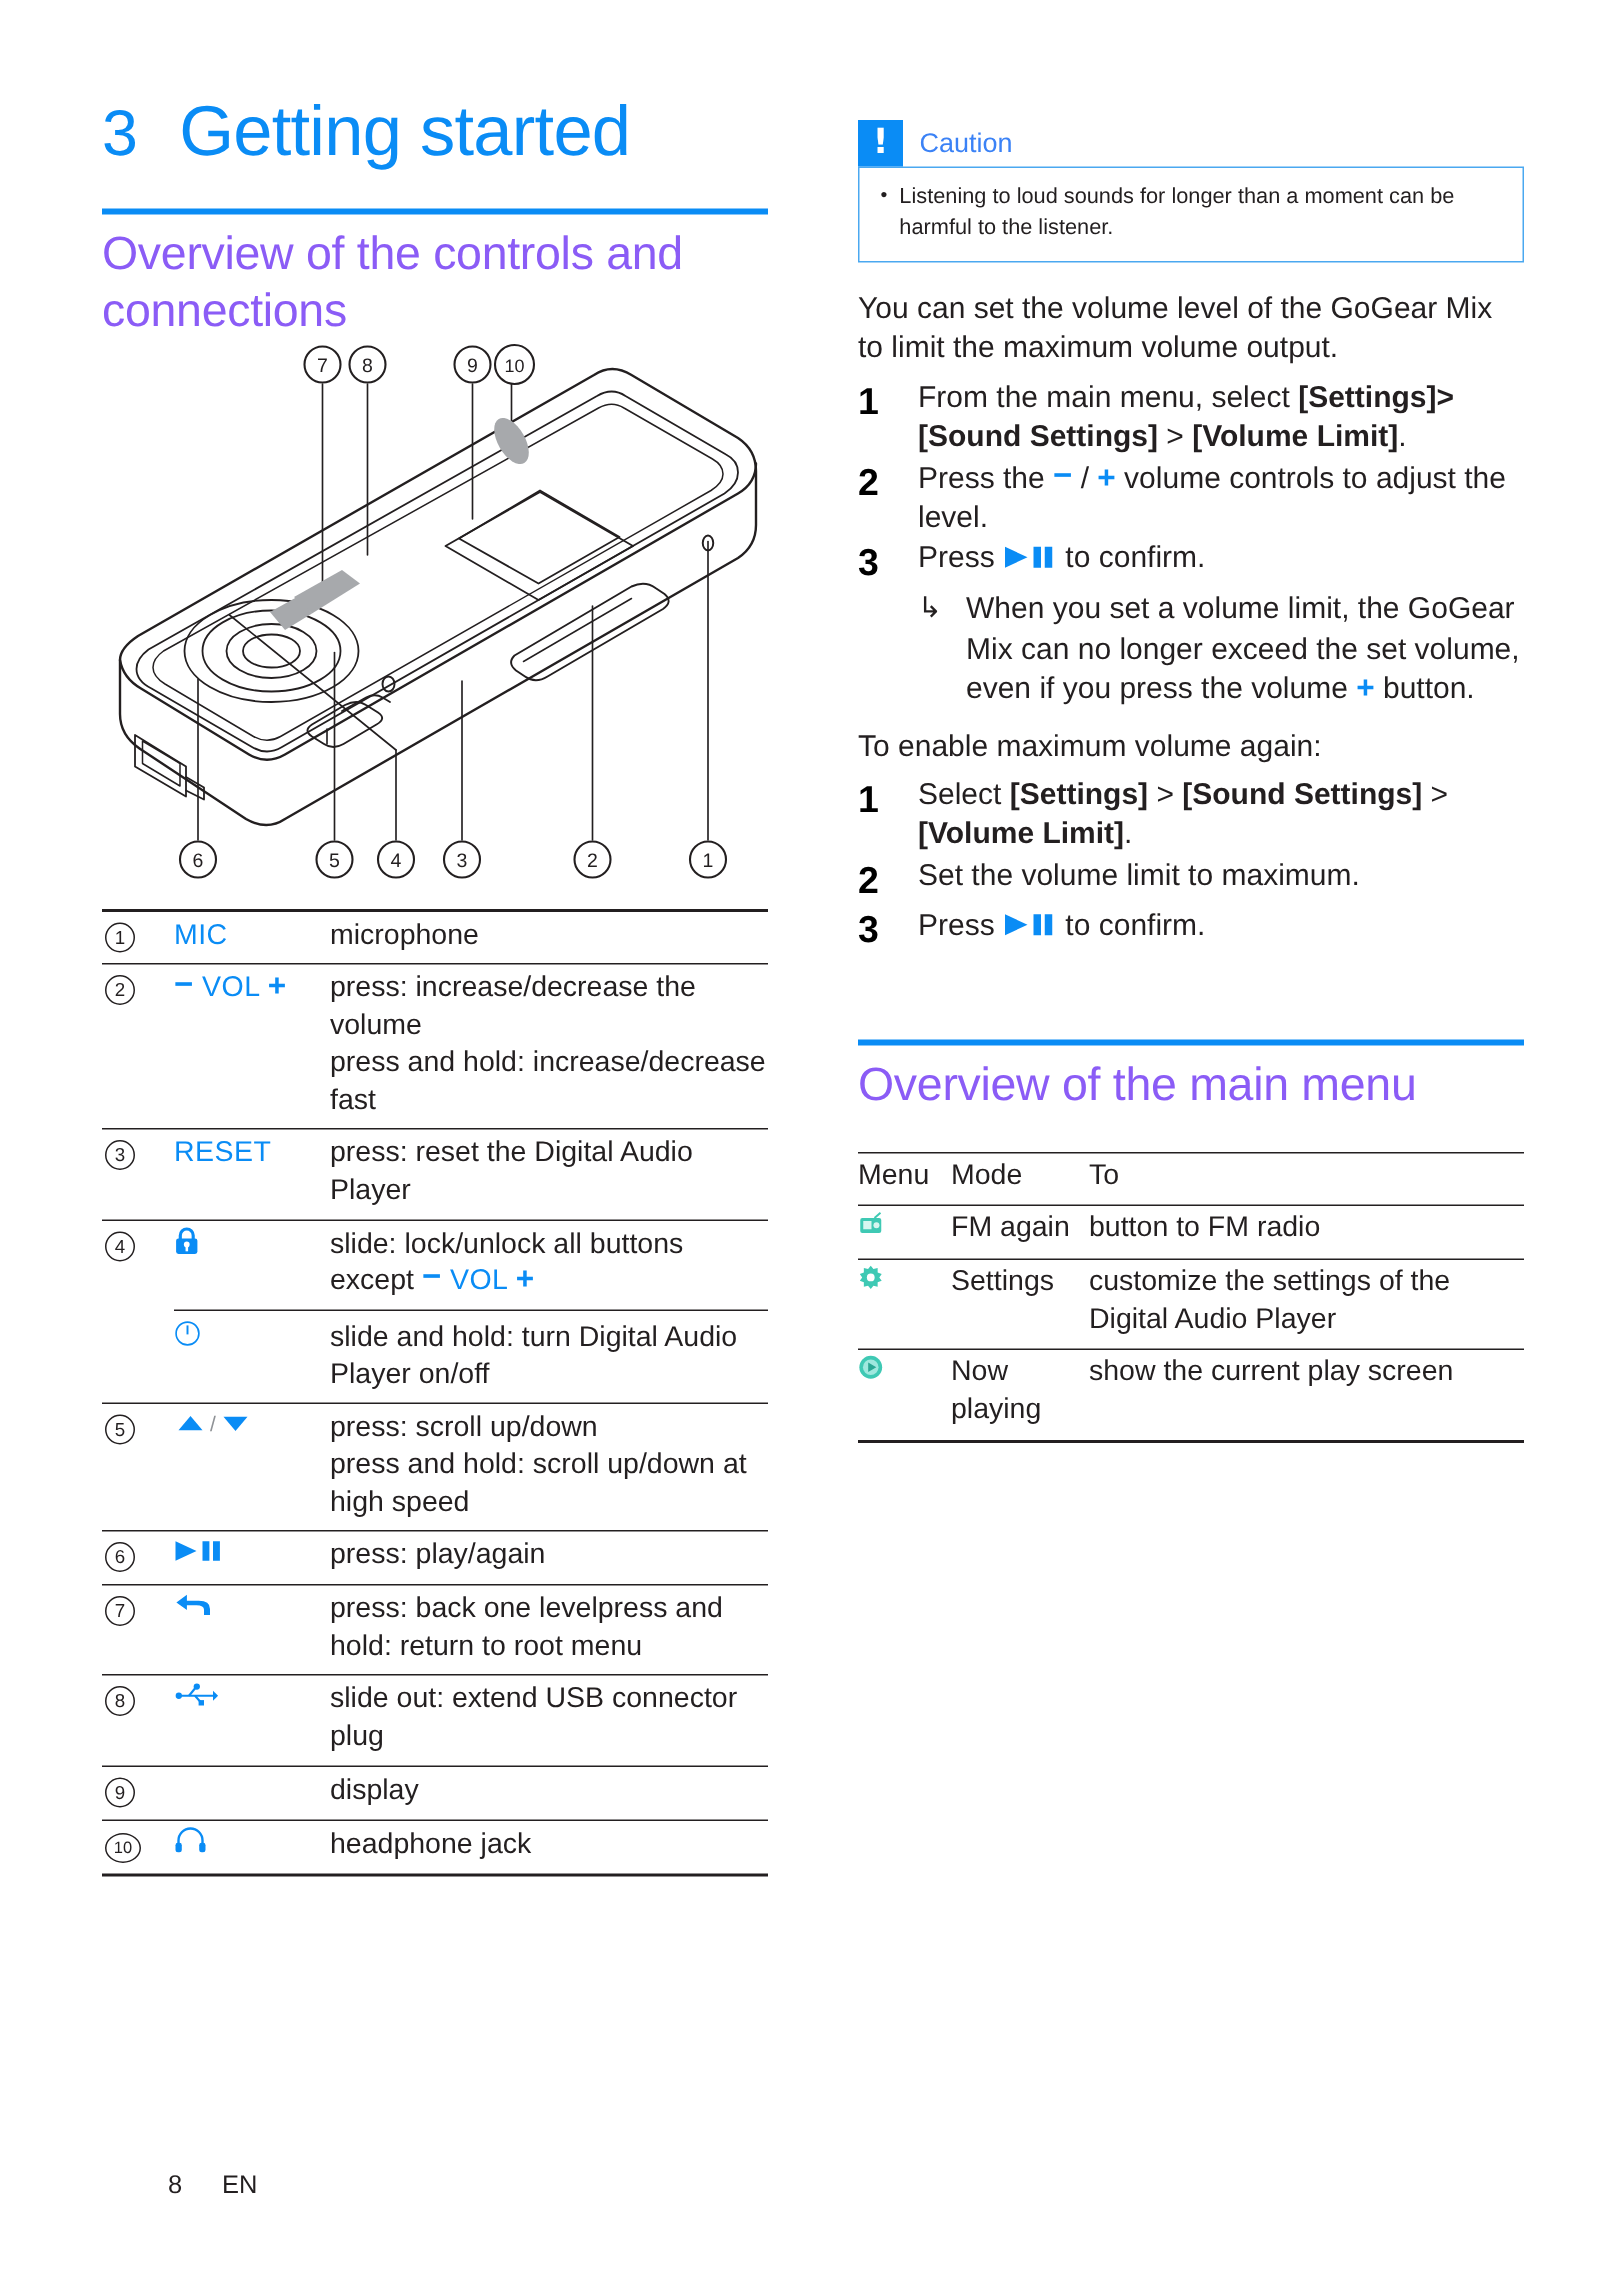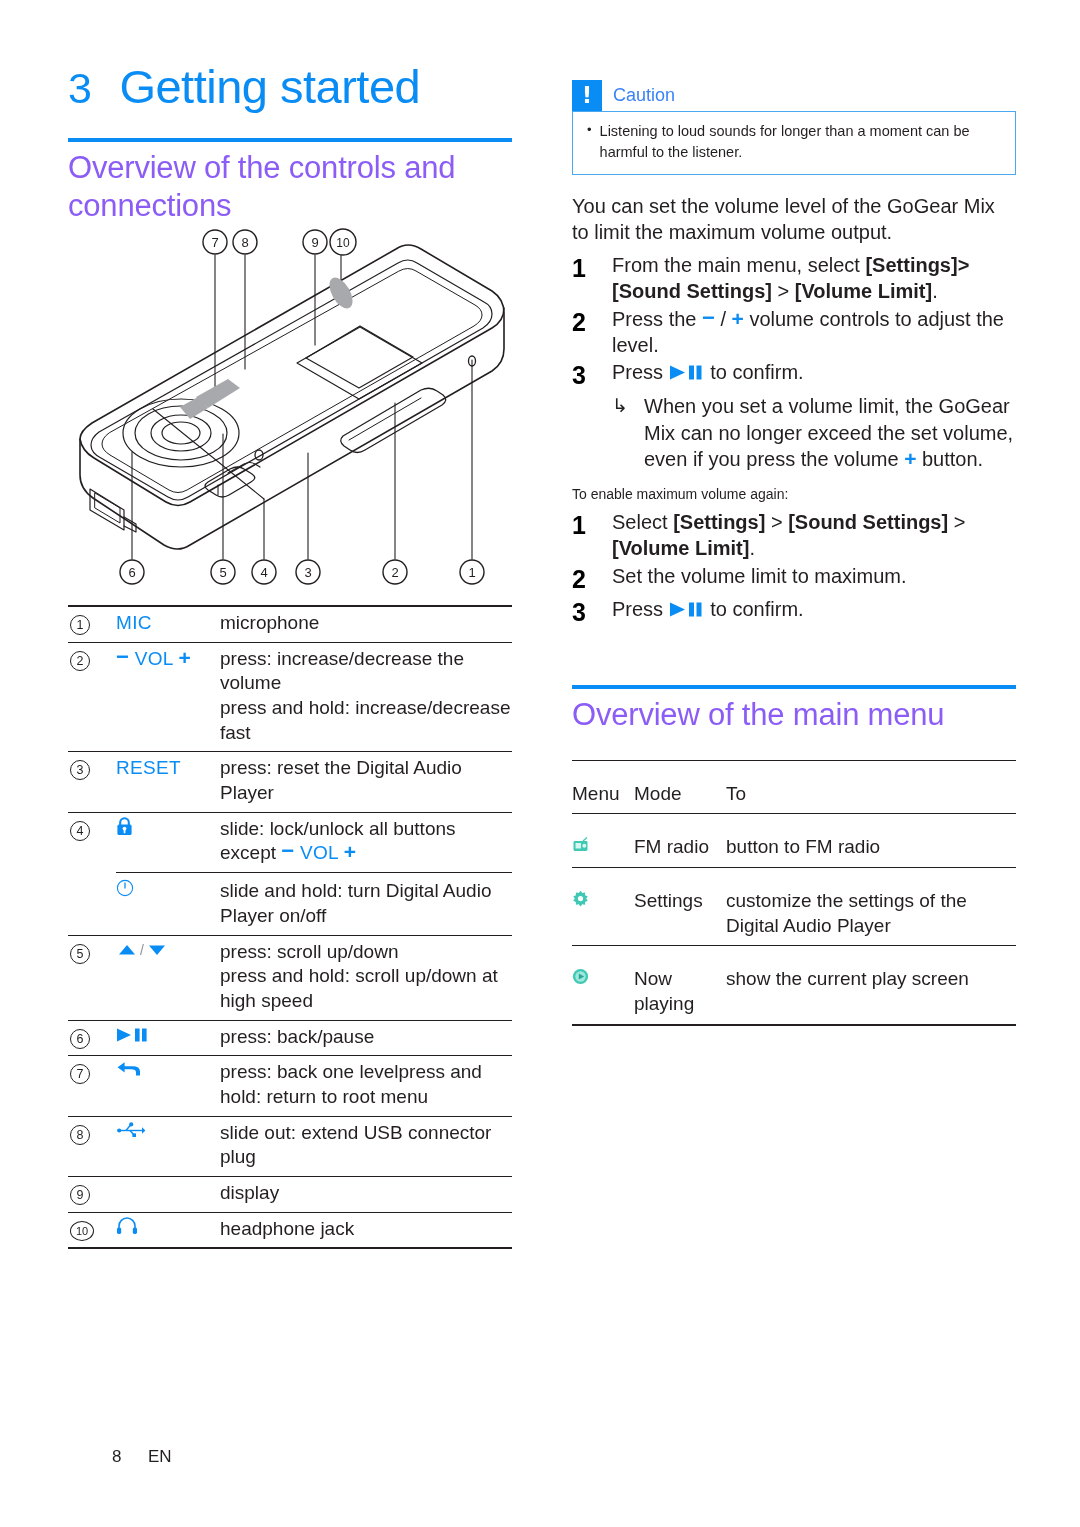--- a/index.html
+++ b/index.html
@@ -45,21 +45,21 @@
   }
   .caution-body {
     border:1px solid #4aa8f0; border-top:1px solid #4aa8f0;
     padding:9px 12px 11px 10px; font-size:14.5px; line-height:1.45;
     display:flex; gap:8px; color:#231f20;
   }
   .caution-body .bullet { line-height:1.45; font-size:13px; padding-left:4px; }
 
   
   .para { font-size:20px; line-height:1.32; margin:18px 0 0 0; color:#231f20; }
-  .para-tight { font-size:14px; line-height:1.32; margin:12px 0 0 0; }
+  .para-tight { font-size:20px; line-height:1.32; margin:12px 0 0 0; }
 
   
   .steps { margin-top:6px; }
   .step { display:flex; align-items:flex-start; margin-bottom:1px; }
   .step .sn {
     width:40px; flex:0 0 40px; font-size:25px; font-weight:700;
     line-height:1.28; color:#000;
   }
   .step .stxt { font-size:20px; line-height:1.32; flex:1; }
   .bold { font-weight:700; }
@@ -87,21 +87,21 @@
     display:inline-block; width:20px; height:20px; border:1.4px solid #231f20;
     border-radius:50%; font-size:12.5px; line-height:18px; text-align:center;
     font-family:"Liberation Sans", sans-serif; color:#231f20;
   }
   .numcircle.wide { width:24px; font-size:11px; }
   .label-blue { color:#0a8cf5; font-size:19px; letter-spacing:0.3px; }
 
   
   table.menu { border-collapse:collapse; width:100%; font-size:19px; }
   table.menu td, table.menu th {
-    vertical-align:top; padding:21px 0 7px 0; line-height:1.3;
+    vertical-align:top; padding:3px 0 7px 0; line-height:1.3;
     text-align:left; font-weight:400;
   }
   table.menu .m-icon { width:62px; }
   table.menu .m-mode { width:92px; }
   .mi { display:inline-block; width:17px; height:17px; }
 
   
   .footer { position:absolute; left:68px; top:1447px; font-size:17px; color:#231f20;margin-left:44px; }
   .footer .pg { display:inline-block; width:36px; }
 </style>
@@ -287,21 +287,21 @@
           <td class="c-num"><span class="numcircle">6</span></td>
           <td class="c-icon">
             <span>
               <svg width="34" height="16" viewBox="0 0 34 16">
                   <path d="M1 1.5 L15 8 L1 14.5 Z" fill="#0a8cf5"></path>
                   <rect x="19" y="1.5" width="4.6" height="13" fill="#0a8cf5"></rect>
                   <rect x="26" y="1.5" width="4.6" height="13" fill="#0a8cf5"></rect>
                 </svg>
             </span>
           </td>
-          <td class="c-desc"><span>press: back/pause</span></td>
+          <td class="c-desc"><span>press: play/again</span></td>
         </tr>
 
         <tr class="tb-thin">
           <td class="c-num"><span class="numcircle">7</span></td>
           <td class="c-icon">
             <span>
               <svg width="26" height="18" viewBox="0 0 26 18">
                   <path d="M23 15.6 L9.5 15.6 Q2.5 15.6 2.5 9.3 L2.5 6.4 L8.2 6.4 L3.6 1.2 L-0.6 6.4 L1.2 6.4" fill="none" stroke="#0a8cf5" stroke-width="0"></path>
                   <path d="M8.6 2.2 L1.6 7.3 L8.6 12.4 L8.6 9.2 L15 9.2 Q20 9.2 20 12.2 L20 15.6 L24 15.6 L24 11.6 Q24 6.2 16.5 6.2 L8.6 6.2 Z" fill="#0a8cf5"></path>
                 </svg>
@@ -428,21 +428,21 @@
         </tr>
       </thead>
       <tbody>
         <tr class="tb-thin">
           <td class="m-icon"><span class="mi"><svg width="17" height="17" viewBox="0 0 17 17">
                   <rect x="1.5" y="5" width="14" height="10" rx="1.4" fill="#3fc9b4"></rect>
                   <rect x="3.5" y="7" width="5.5" height="5.5" fill="#d8f6f0"></rect>
                   <circle cx="12.3" cy="9.8" r="2" fill="#d8f6f0"></circle>
                   <line x1="11" y1="5" x2="15" y2="1.5" stroke="#3fc9b4" stroke-width="1.3"></line>
                 </svg></span></td>
-          <td class="m-mode">FM radio</td>
+          <td class="m-mode">FM again</td>
           <td>button to FM radio</td>
         </tr>
         <tr class="tb-thin">
           <td class="m-icon"><span class="mi"><svg width="17" height="17" viewBox="0 0 17 17">
                   <path d="M8.5 0.8 L10.3 3 L13.1 2.4 L13.1 5.3 L15.8 6.4 L14.2 8.6 L15.8 10.8 L13.1 11.9 L13.1 14.8 L10.3 14.2 L8.5 16.4 L6.7 14.2 L3.9 14.8 L3.9 11.9 L1.2 10.8 L2.8 8.6 L1.2 6.4 L3.9 5.3 L3.9 2.4 L6.7 3 Z" fill="#3fc9b4"></path>
                   <circle cx="8.5" cy="8.6" r="2.6" fill="#ffffff"></circle>
                 </svg></span></td>
           <td class="m-mode">Settings</td>
           <td>customize the settings of the Digital Audio Player</td>
         </tr>

